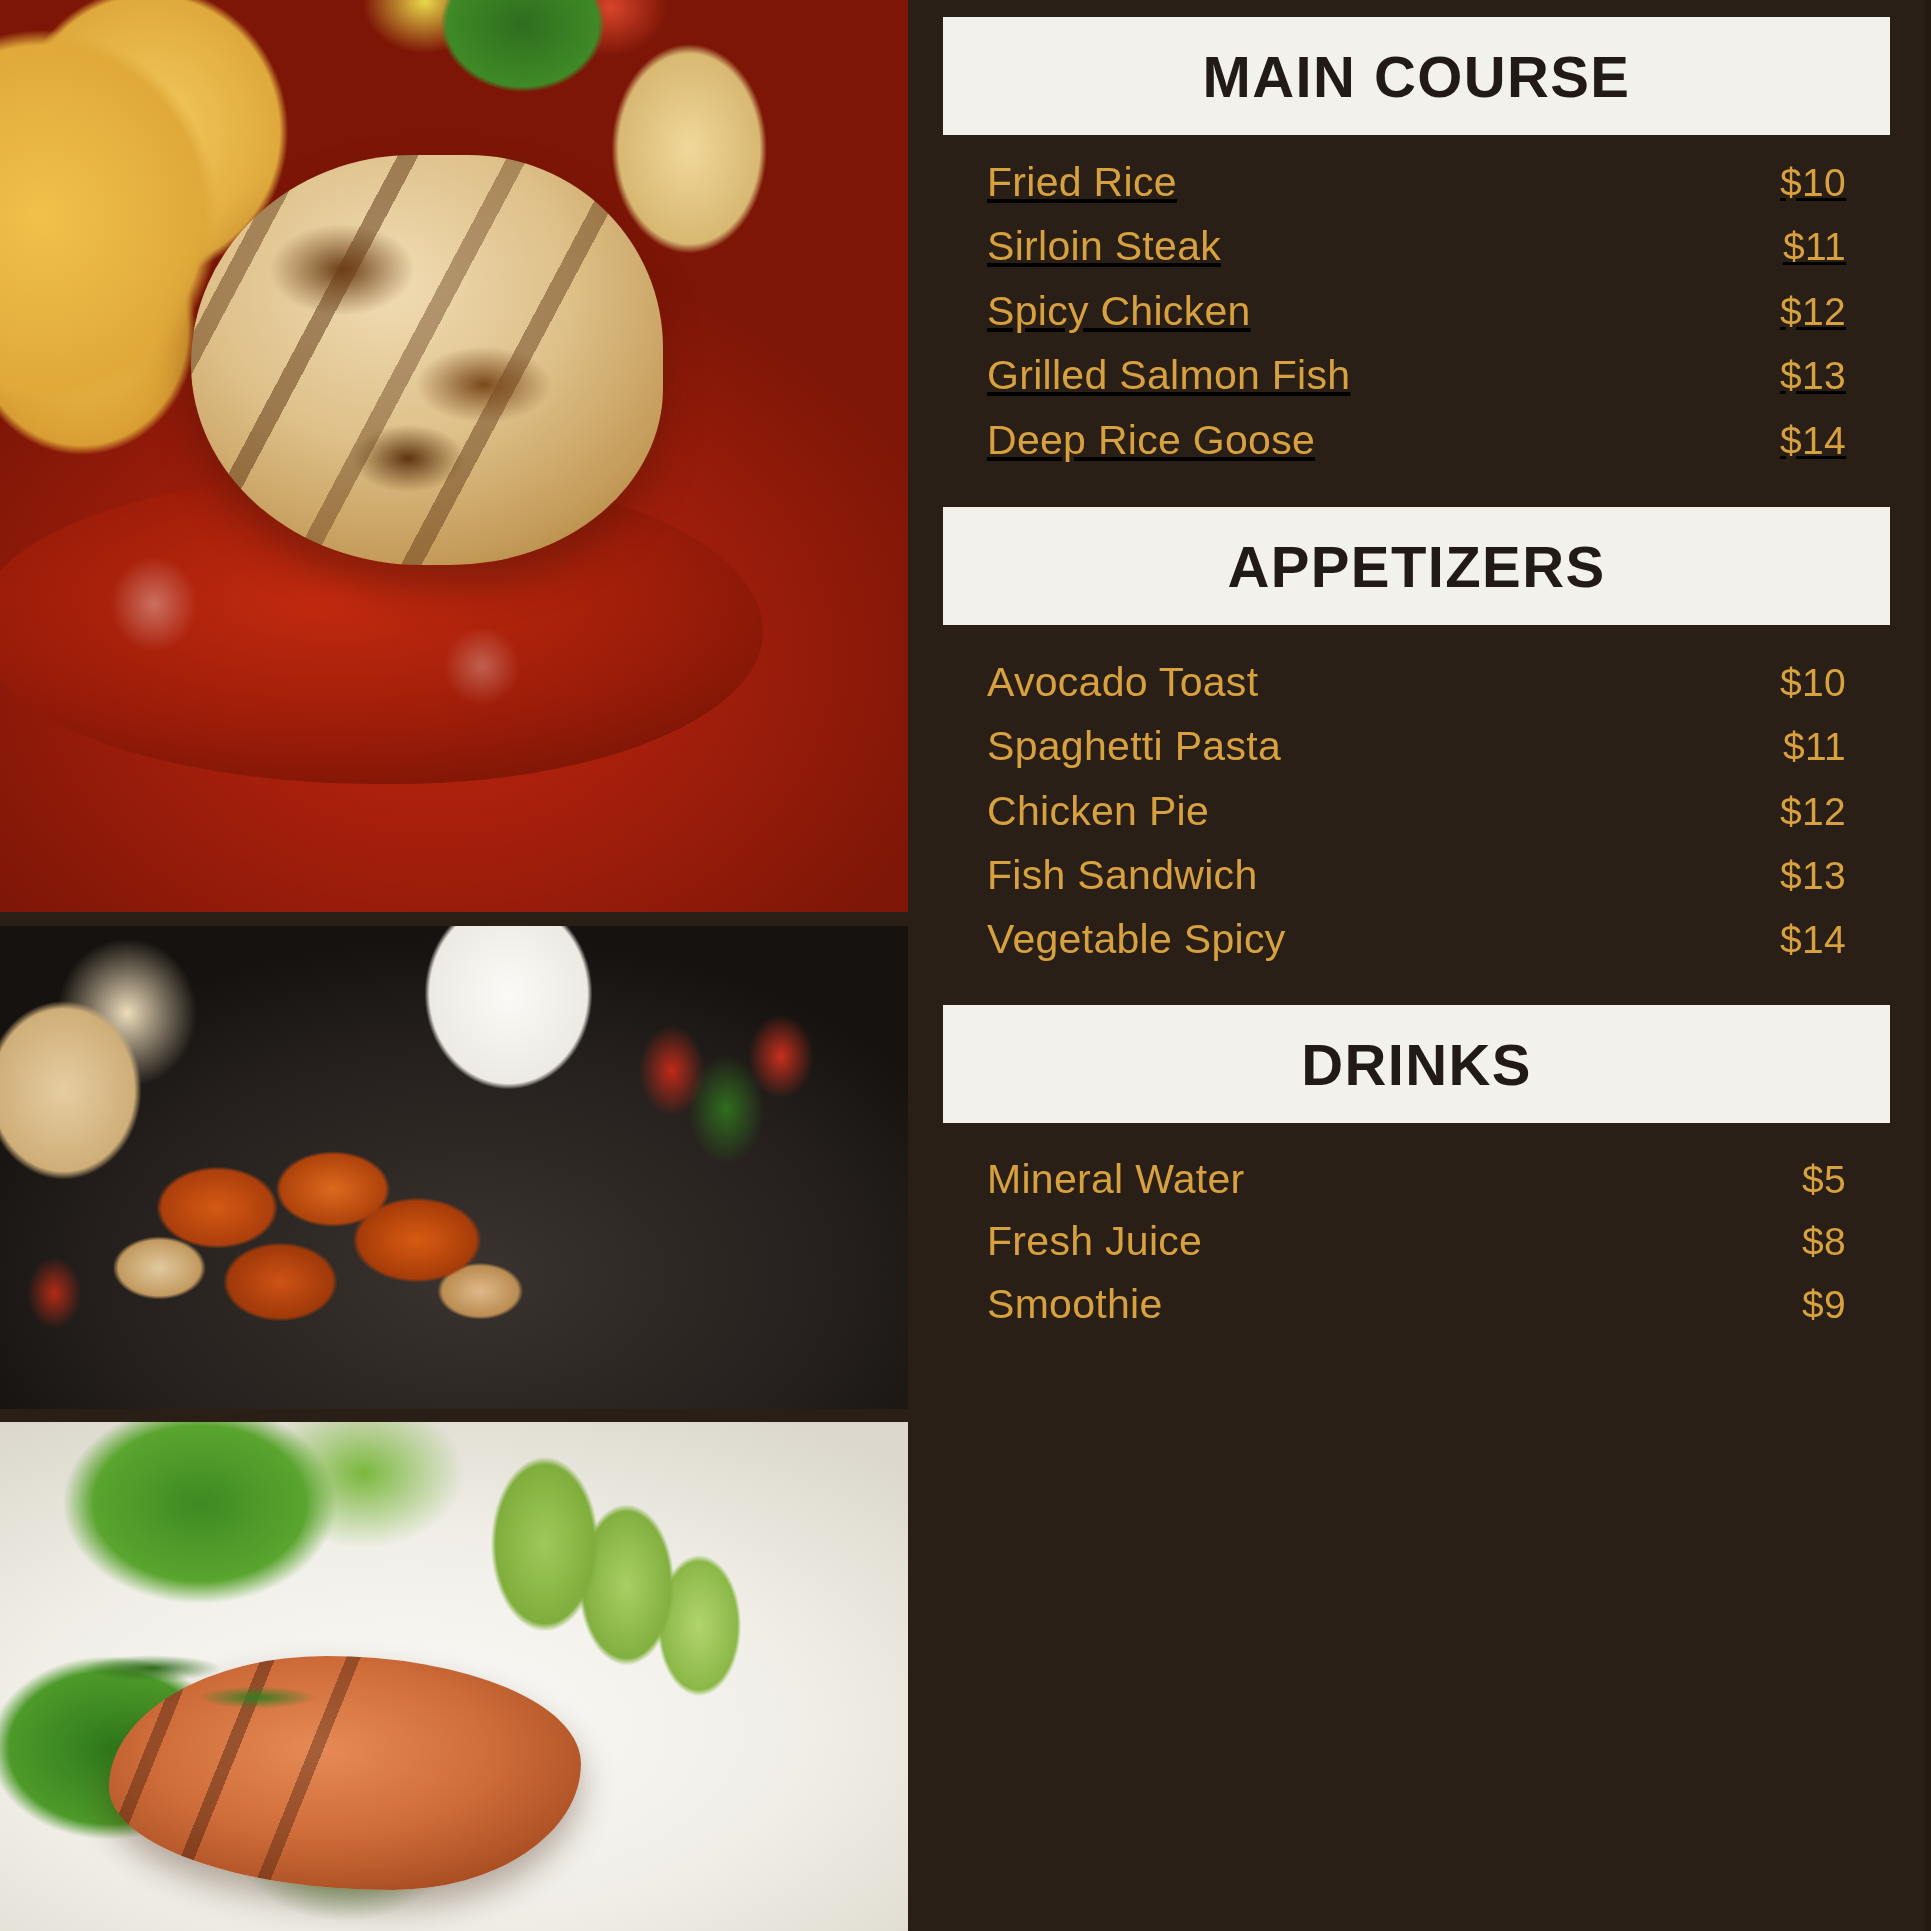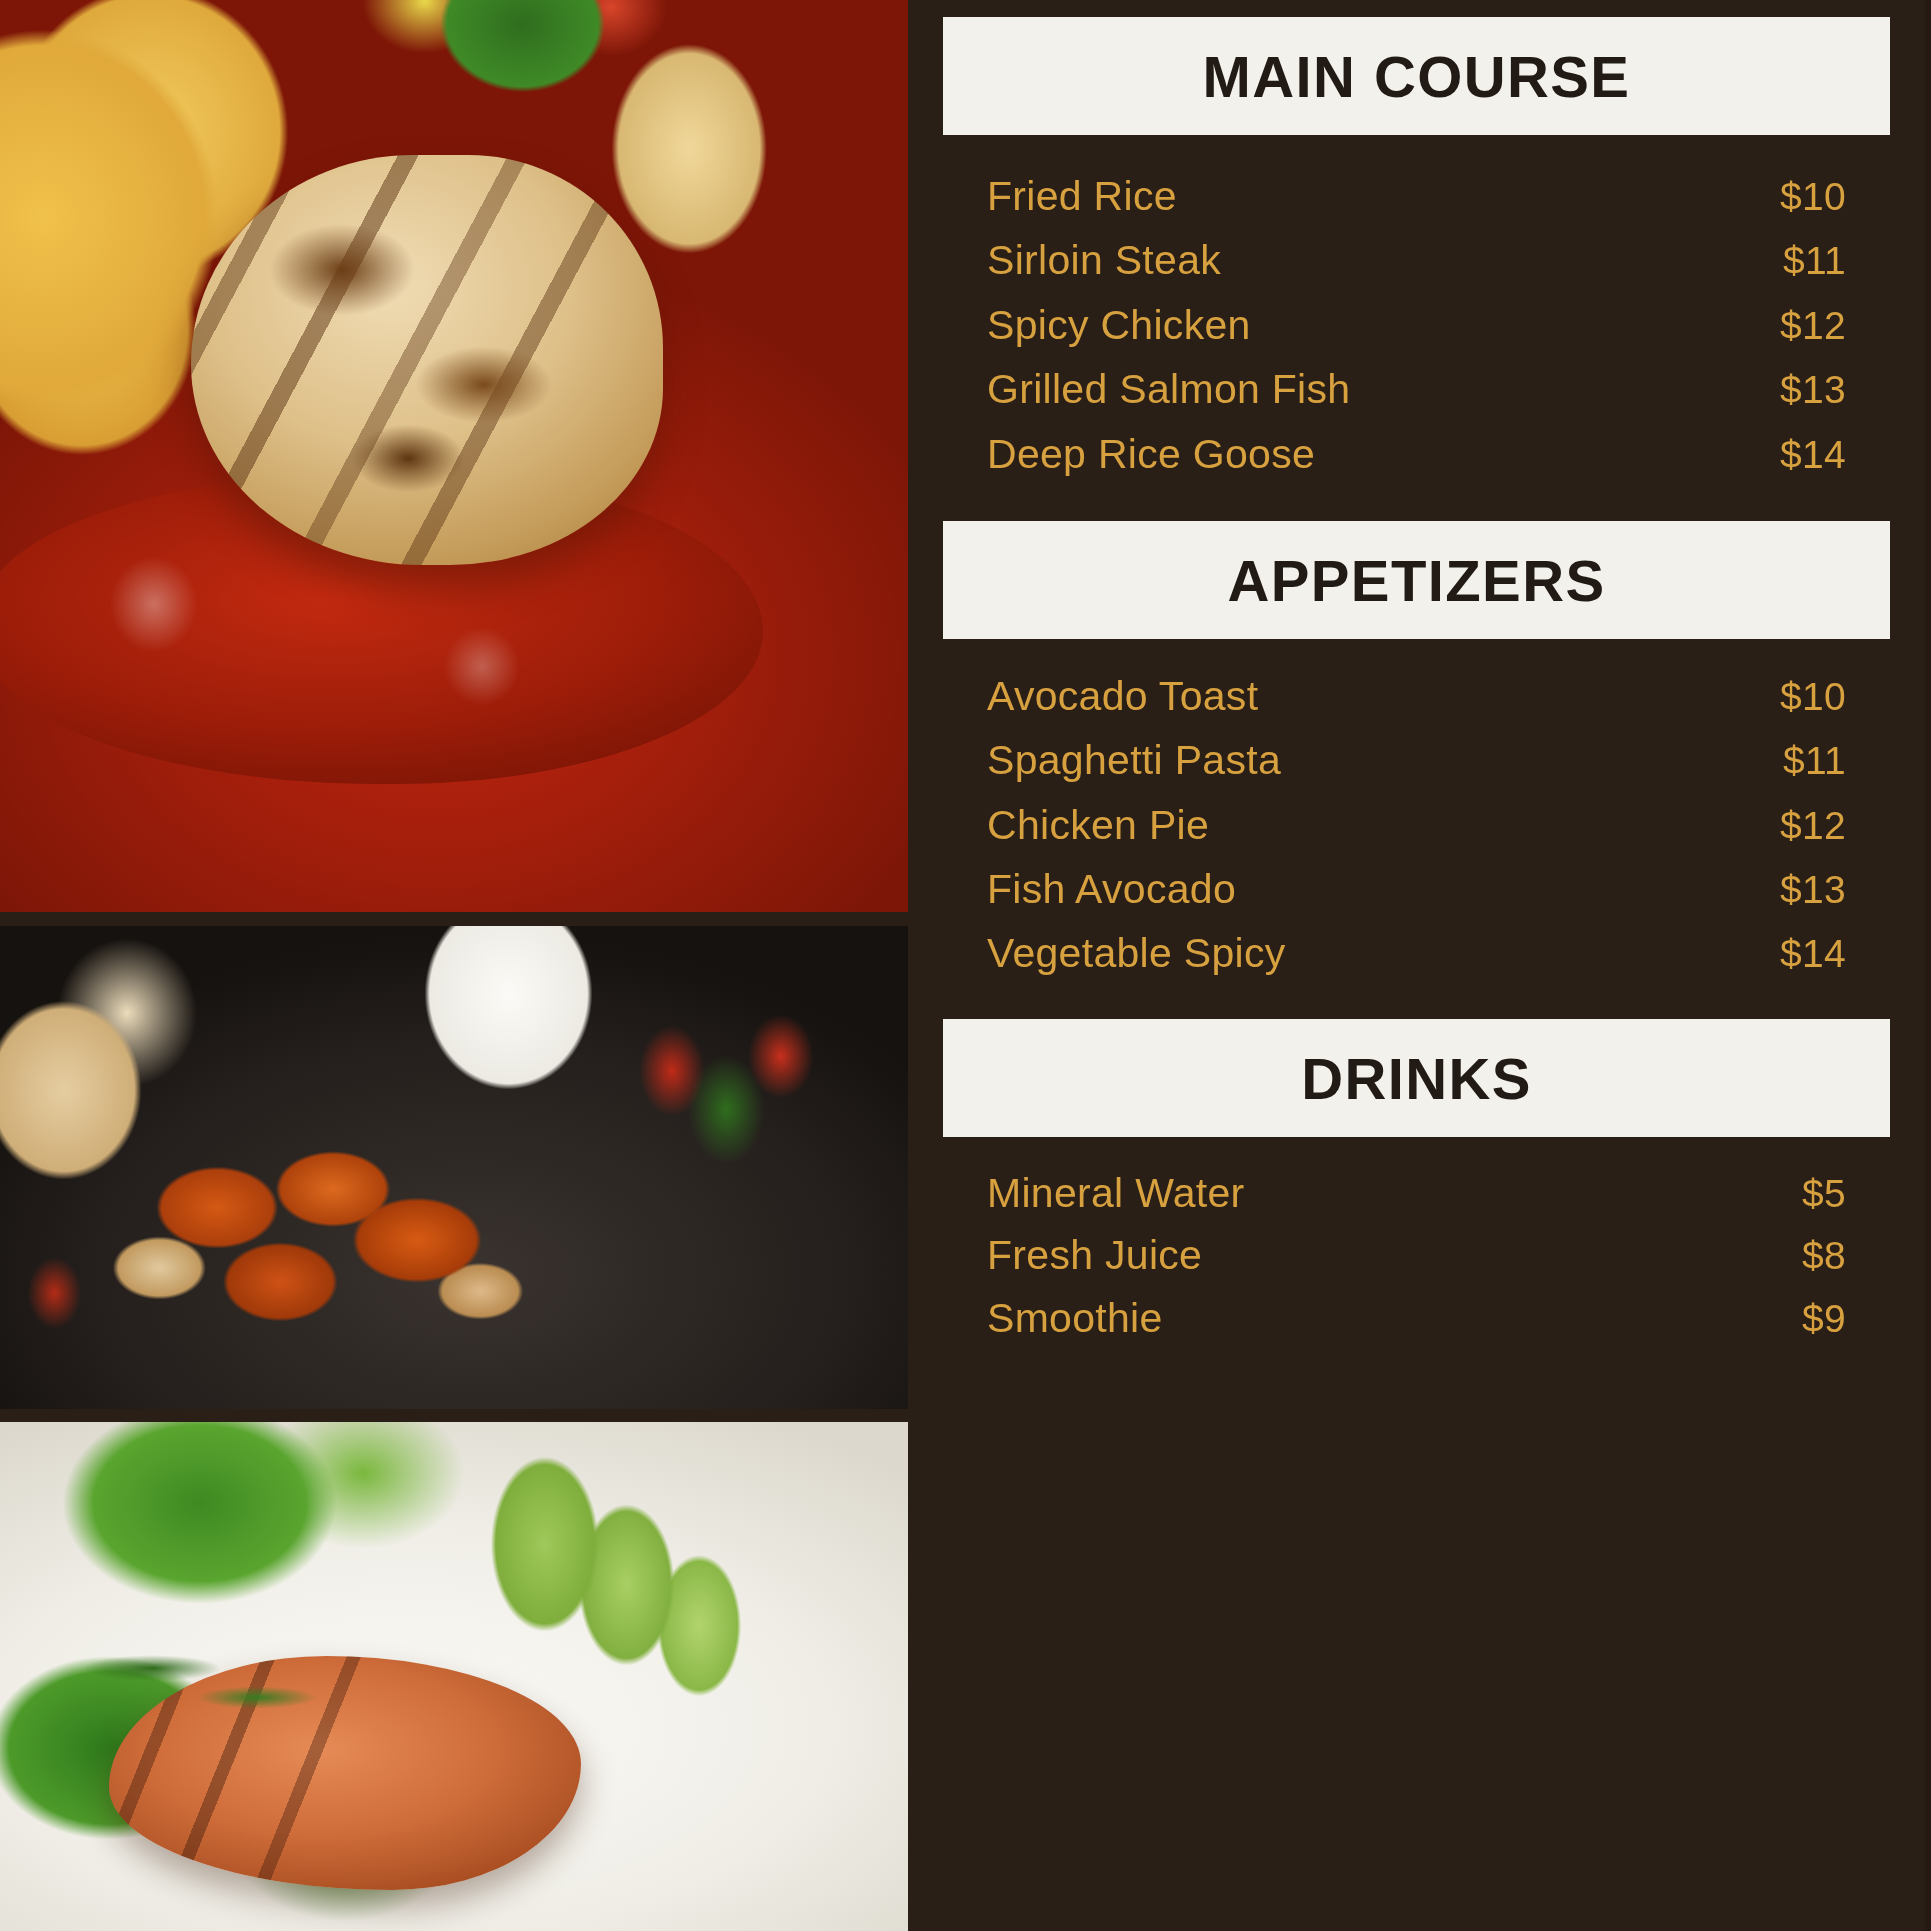--- a/index.html
+++ b/index.html
@@ -186,21 +186,21 @@
   }
   .item-name,
   .item-price {
     font-family: "Liberation Sans", sans-serif;
     font-size: 41px;
     color: #d8a13f;
     letter-spacing: 0.3px;
     white-space: nowrap;
   }
   .item-price { font-size: 39px; }
-  .sec-main .items { padding-top: 29px; }
+  .sec-main .items { padding-top: 15px; text-decoration: underline; }
   .sec-app  { margin-top: 35px; }
   .sec-drinks { margin-top: 33px; }
   .sec-drinks .item { padding: 7.7px 0; }
 </style>
 </head>
 <body>
 
 <div class="menu">
 
   <div class="photo-col">
@@ -269,21 +269,21 @@
         </div>
         <div class="item">
           <span class="item-name">Spaghetti Pasta</span>
           <span class="item-price">$11</span>
         </div>
         <div class="item">
           <span class="item-name">Chicken Pie</span>
           <span class="item-price">$12</span>
         </div>
         <div class="item">
-          <span class="item-name">Fish Avocado</span>
+          <span class="item-name">Fish Sandwich</span>
           <span class="item-price">$13</span>
         </div>
         <div class="item">
           <span class="item-name">Vegetable Spicy</span>
           <span class="item-price">$14</span>
         </div>
       </div>
     </div>
 
     <div class="section sec-drinks">

